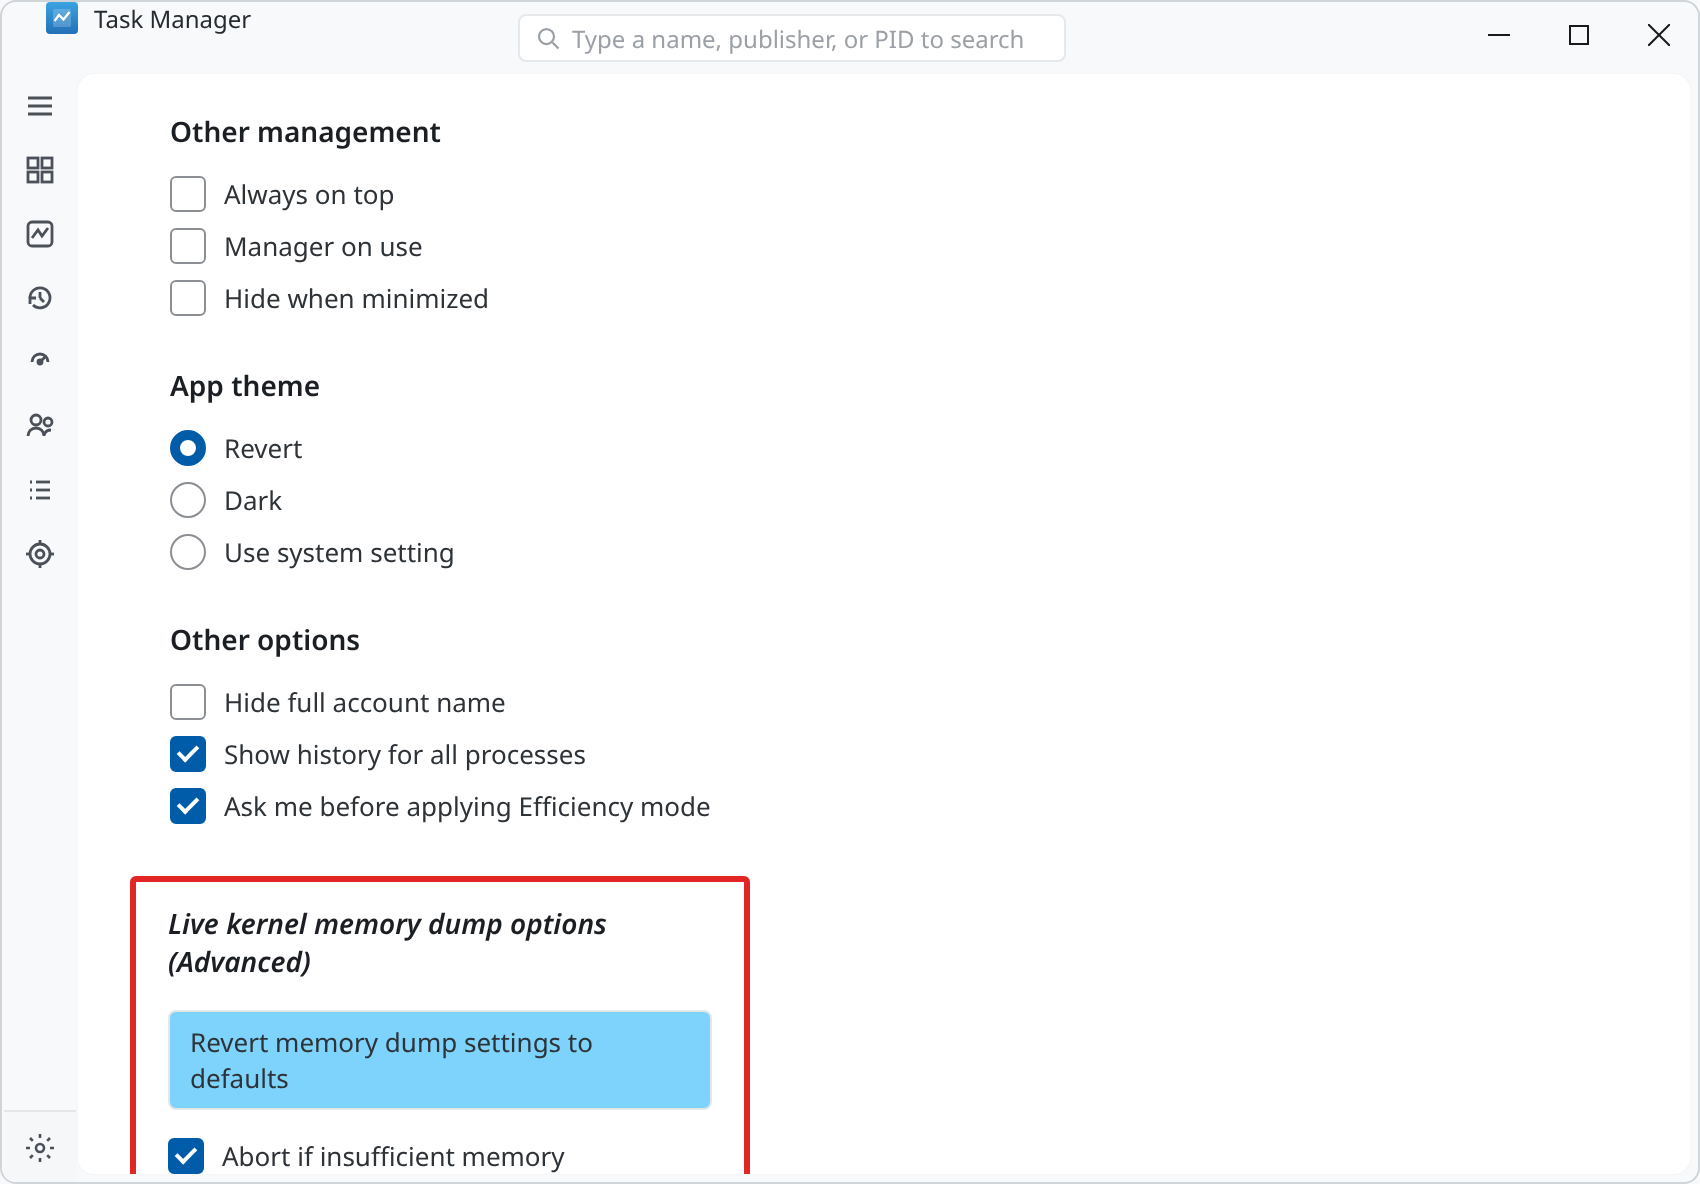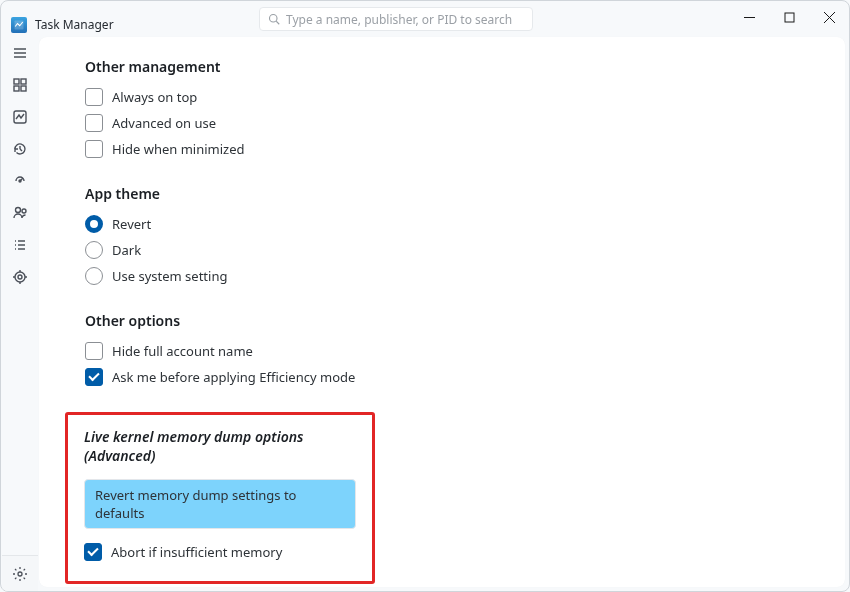--- a/index.html
+++ b/index.html
@@ -1,19 +1,19 @@
 <!DOCTYPE html>
 <html><head>
 <meta charset="utf-8">
 <style>
 * { box-sizing: border-box; margin: 0; padding: 0; font-family: "Segoe UI", system-ui, sans-serif; }
 body { width: 850px; height: 592px; background: #f7f9fb; border: 1px solid #d0d5da; border-radius: 8px; overflow: hidden; position: relative; }
 
 
-.titlebar { height: 32px; display: flex; align-items: flex-end; padding-left: 10px; position: relative; }
+.titlebar { height: 32px; display: flex; align-items: flex-start; padding-left: 22px; position: relative; }
 .app-icon { width: 16px; height: 16px; background: linear-gradient(180deg,#3ba3e0,#2370b7); border-radius: 2px; margin-right: 8px; display:flex;align-items:center;justify-content:center;}
 .app-icon svg{display:block;}
 .app-title { font-size: 12px; color: #262b31; }
 .search-wrap { position: absolute; left: 258px; top: 6px; width: 274px; height: 24px; background: #ffffff; border: 1px solid #e6e9ec; border-radius: 4px; display: flex; align-items: center; padding: 0 8px; }
 .search-wrap svg { width: 12px; height: 12px; fill: none; stroke: #9aa0a6; stroke-width:1.5; margin-right: 6px; flex-shrink:0;}
 .search-input { flex: 1; border: none; outline: none; font-size: 12px; color: #333; background: transparent; }
 .search-input::placeholder { color: #9ba0a6; }
 .winctrls { position: absolute; right: 0; top: 0; display: flex; height: 32px; }
 .winctrl { width: 40px; height: 32px; display: flex; align-items: center; justify-content: center; cursor: default; }
 .winctrl svg { width: 11px; height: 11px; stroke: #1a1a1a; stroke-width:1; fill:none;}
@@ -165,21 +165,21 @@
 <div class="content">
   <div class="scroll">
 
     <div class="section-heading">Other management</div>
     <div class="opt-row">
       <div class="cb"></div>
       <span class="opt-label">Always on top</span>
     </div>
     <div class="opt-row">
       <div class="cb"></div>
-      <span class="opt-label">Advanced on use</span>
+      <span class="opt-label">Manager on use</span>
     </div>
     <div class="opt-row">
       <div class="cb"></div>
       <span class="opt-label">Hide when minimized</span>
     </div>
 
     <div class="section-heading gap-top">App theme</div>
     <div class="opt-row">
       <div class="radio selected"></div>
       <span class="opt-label">Revert</span>
@@ -190,20 +190,24 @@
     </div>
     <div class="opt-row">
       <div class="radio"></div>
       <span class="opt-label">Use system setting</span>
     </div>
 
     <div class="section-heading gap-top">Other options</div>
     <div class="opt-row">
       <div class="cb"></div>
       <span class="opt-label">Hide full account name</span>
+    </div>
+    <div class="opt-row">
+      <div class="cb checked"></div>
+      <span class="opt-label">Show history for all processes</span>
     </div>
     <div class="opt-row">
       <div class="cb checked"></div>
       <span class="opt-label">Ask me before applying Efficiency mode</span>
     </div>
 
     <div class="highlight-box">
       <div class="section-heading">Live kernel memory dump options (Advanced)</div>
       <div class="revert-btn">Revert memory dump settings to defaults</div>
       <div class="opt-row">

